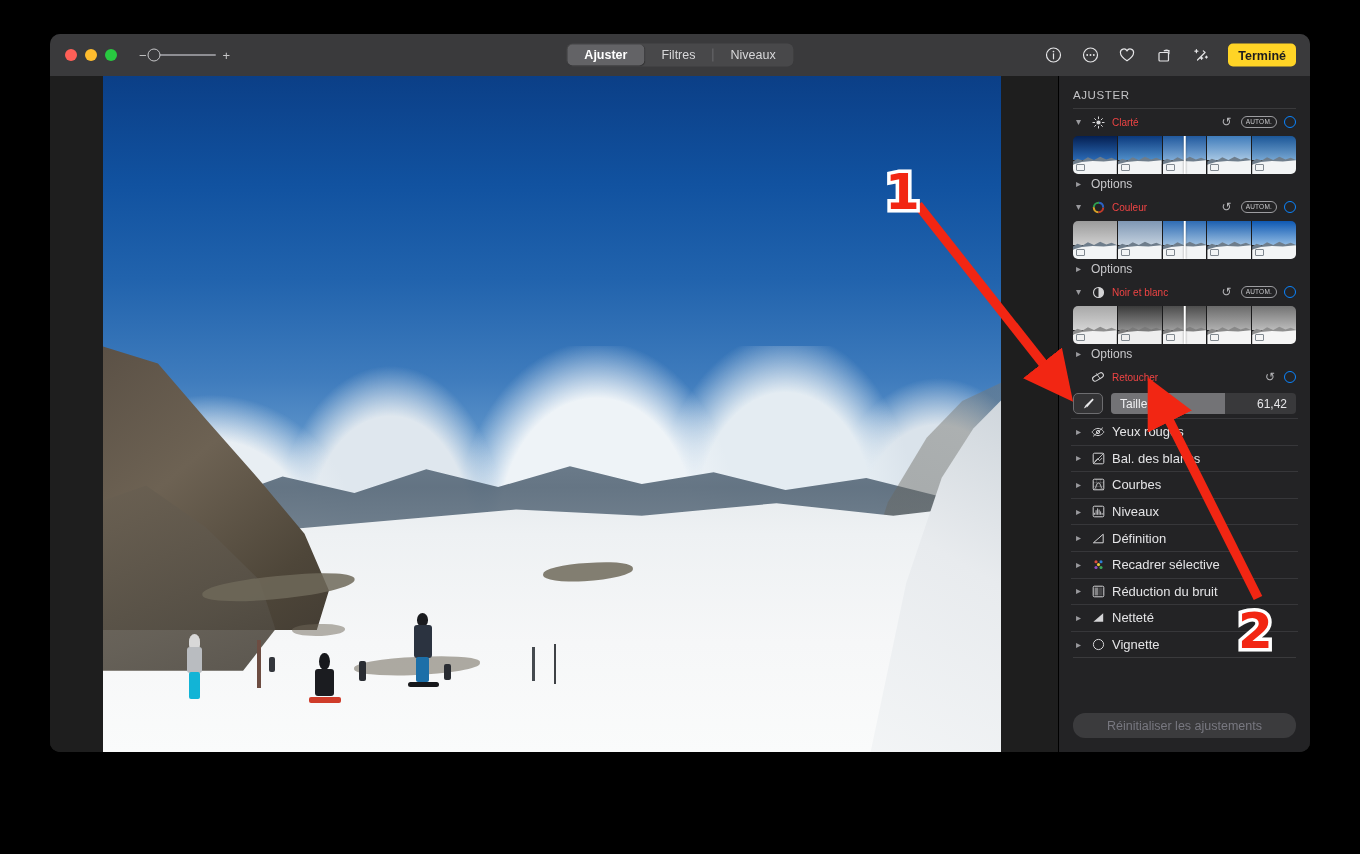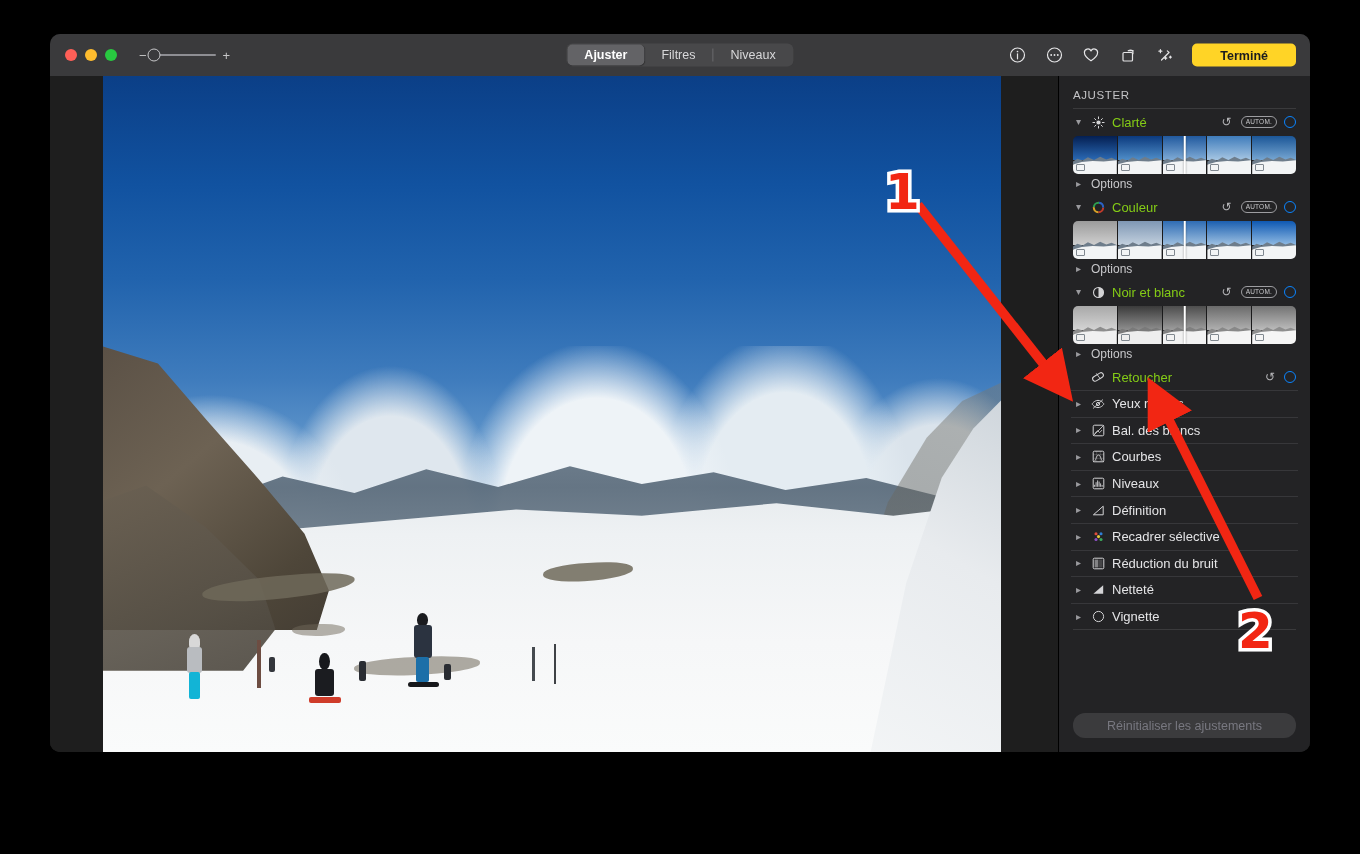--- a/index.html
+++ b/index.html
@@ -103,21 +103,21 @@
     color: #e4e4e6;
   }
   .tbicon svg { display: block; }
   #done-btn {
     background: #ffd426;
     color: #1c1c1e;
     font-size: 12.5px;
     font-weight: bold;
     border: none;
     border-radius: 5px;
-    padding: 4px 28px;
+    padding: 4px 10px;
     height: 23px;
     font-family: "Liberation Sans", sans-serif;
     cursor: default;
   }
 
   
   #body { flex: 1; display: flex; position: relative; background: #1e1e1e; }
 
   
   #canvas-area {
@@ -240,21 +240,21 @@
     width: 11px; color: #9a9a9e; font-size: 10px;
     flex: 0 0 11px; text-align: center; line-height: 1;
   }
   .gicon {
     width: 14px; height: 14px;
     flex: 0 0 14px;
     display: flex; align-items: center; justify-content: center;
     color: #d4d4d6;
   }
   .gicon svg { display: block; }
-  .glabel { font-size: 13px; color: #84cc16; flex: 1; white-space: nowrap; }
+  .glabel { font-size: 10px; color: #ef4444; flex: 1; white-space: nowrap; }
   .greset {
     color: #b5b5b8; font-size: 12px; line-height: 1;
     width: 14px; text-align: center;
   }
   .gauto {
     border: 1px solid #9d9da1;
     border-radius: 7px;
     font-size: 6.5px;
     letter-spacing: .2px;
     color: #c8c8cb;
@@ -666,20 +666,33 @@
         <span class="gicon">
           <svg width="14" height="14" viewBox="0 0 14 14" fill="none" stroke="currentColor" stroke-width="1.05">
             <rect x="1.1" y="4.6" width="11.8" height="4.8" rx="2.4" transform="rotate(-32 7 7)"></rect>
             <path d="M5.3 3.4L9.5 9.1" stroke-width="0.9"></path>
           </svg>
         </span>
         <span class="glabel">Retoucher</span>
         <span class="greset">↺</span>
         <span class="gknob"></span>
       </div>
+      <div class="tool-row">
+        <div class="tool-btn">
+          <svg width="15" height="15" viewBox="0 0 15 15" fill="none" stroke="#e8e8ea" stroke-width="1.15">
+            <path d="M11.6 2.6l1.1 1.1-6.6 7.5-1.7-1.7z" fill="#e8e8ea" stroke="none"></path>
+            <path d="M4.4 9.5l-1.6 3 3-1.6z" fill="#e8e8ea" stroke="none"></path>
+          </svg>
+        </div>
+        <div class="slider">
+          <div class="slider-fill" style="width:61.42%"></div>
+          <span class="slider-label">Taille</span>
+          <span class="slider-value">61,42</span>
+        </div>
+      </div>
 
       <div class="list-row">
         <span class="chev">▸</span>
         <span class="gicon">
           <svg width="14" height="12" viewBox="0 0 14 12" fill="none" stroke="currentColor" stroke-width="1">
             <path d="M1 6s2.3-3.6 6-3.6S13 6 13 6s-2.3 3.6-6 3.6S1 6 1 6z"></path>
             <circle cx="7" cy="6" r="1.6"></circle>
             <path d="M2 10.5L12 1.5" stroke-width="0.85"></path>
           </svg>
         </span>

